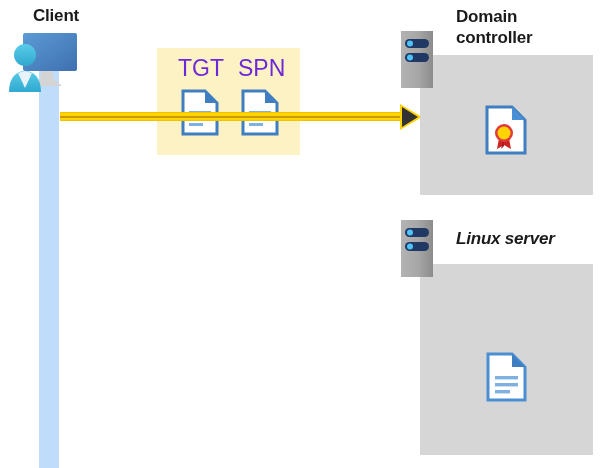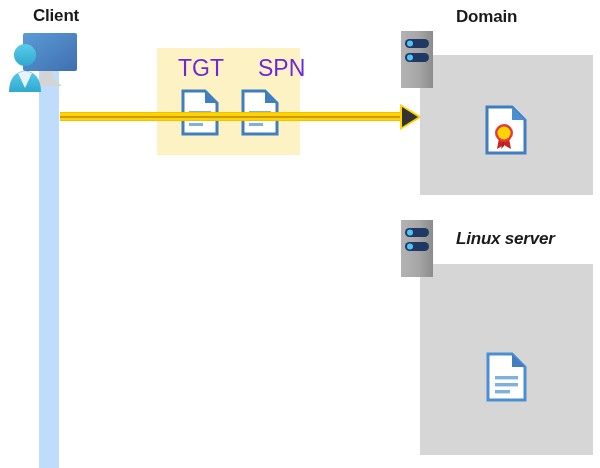--- a/index.html
+++ b/index.html
@@ -56,21 +56,21 @@
   
   #tgt-spn-band {
     position: absolute;
     left: 157px;
     top: 48px;
     width: 143px;
     height: 107px;
     background: #fdf2c4;
   }
   #tgt-label { left: 178px; top: 58px; }
-  #spn-label { left: 238px; top: 58px; margin-left: 20px; }
+  #spn-label { left: 238px; top: 58px; }
 
   
   .arrow-line {
     position: absolute;
     left: 60px;
     top: 112px;
     width: 352px;
     height: 9px;
     background: #ffd400;
     border-top: 1px solid #f2c200;
@@ -219,20 +219,21 @@
       </defs>
       <rect x="0" y="0" width="32" height="57" fill="url(#rackGrad1)"></rect>
       <rect x="4" y="8" width="24" height="9" rx="4.5" fill="#1f3864"></rect>
       <circle cx="9" cy="12.5" r="3" fill="#4fc3f7"></circle>
       <rect x="4" y="22" width="24" height="9" rx="4.5" fill="#1f3864"></rect>
       <circle cx="9" cy="26.5" r="3" fill="#4fc3f7"></circle>
     </svg>
   </div>
 
   <div class="label-bold" id="dc-title-line1">Domain</div>
+  <div class="label-bold" id="dc-title-line2">controller</div>
 
   <div id="cert-icon">
     <svg width="42" height="50" viewBox="0 0 42 50">
       <path d="M2 2 H27 L40 15 V48 H2 Z" fill="#ffffff" stroke="#3f7fc1" stroke-width="3"></path>
       <path d="M27 2 L40 15 H27 Z" fill="#4a8fd4"></path>
 
       <path d="M15 28 L12 44 L19 40 L26 44 L23 28 Z" fill="#cc2222"></path>
       <path d="M19 33 L16 44 L19 41 Z" fill="#a71c1c"></path>
 
       <circle cx="19" cy="28" r="9" fill="#e03b3b"></circle>

